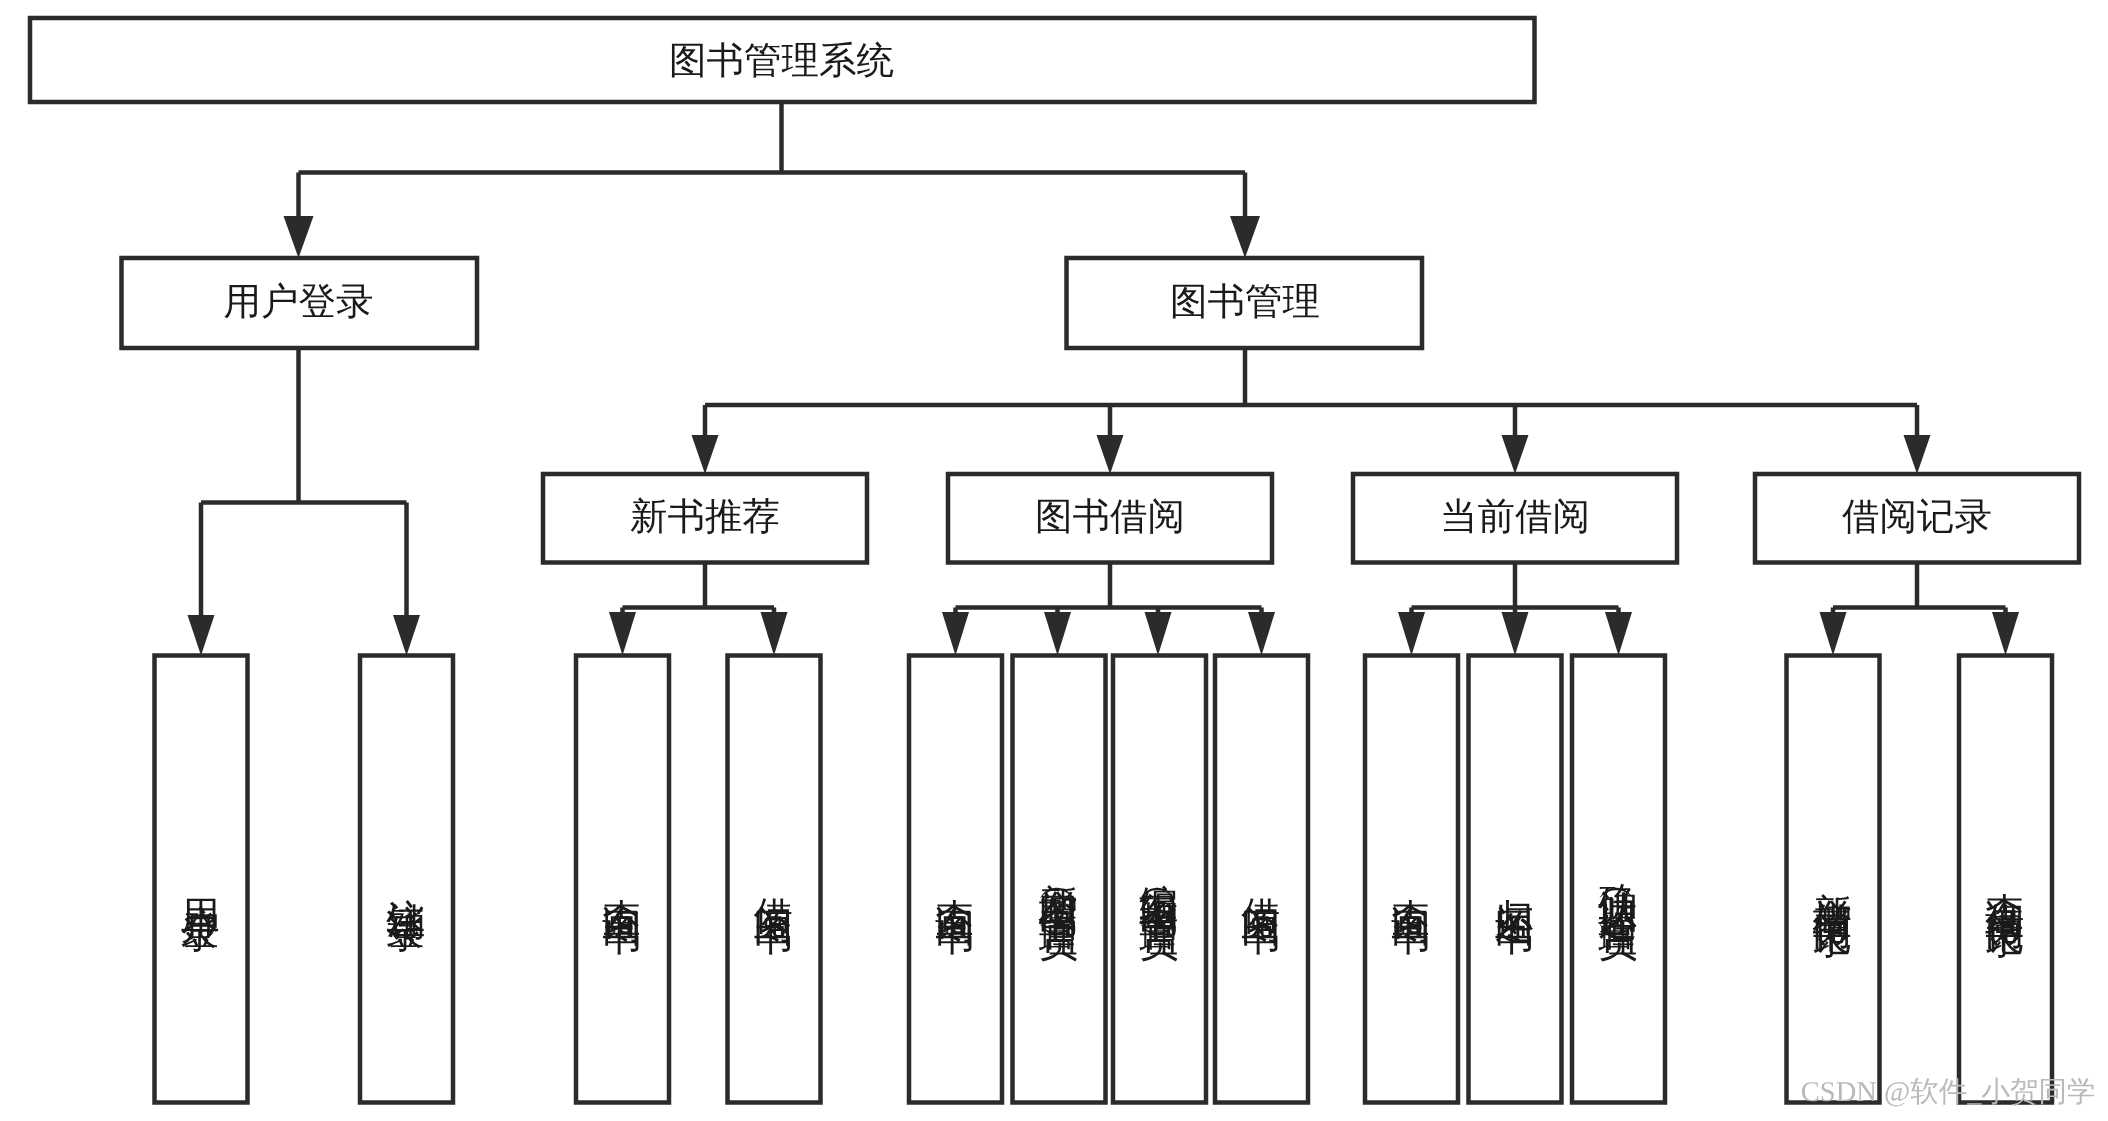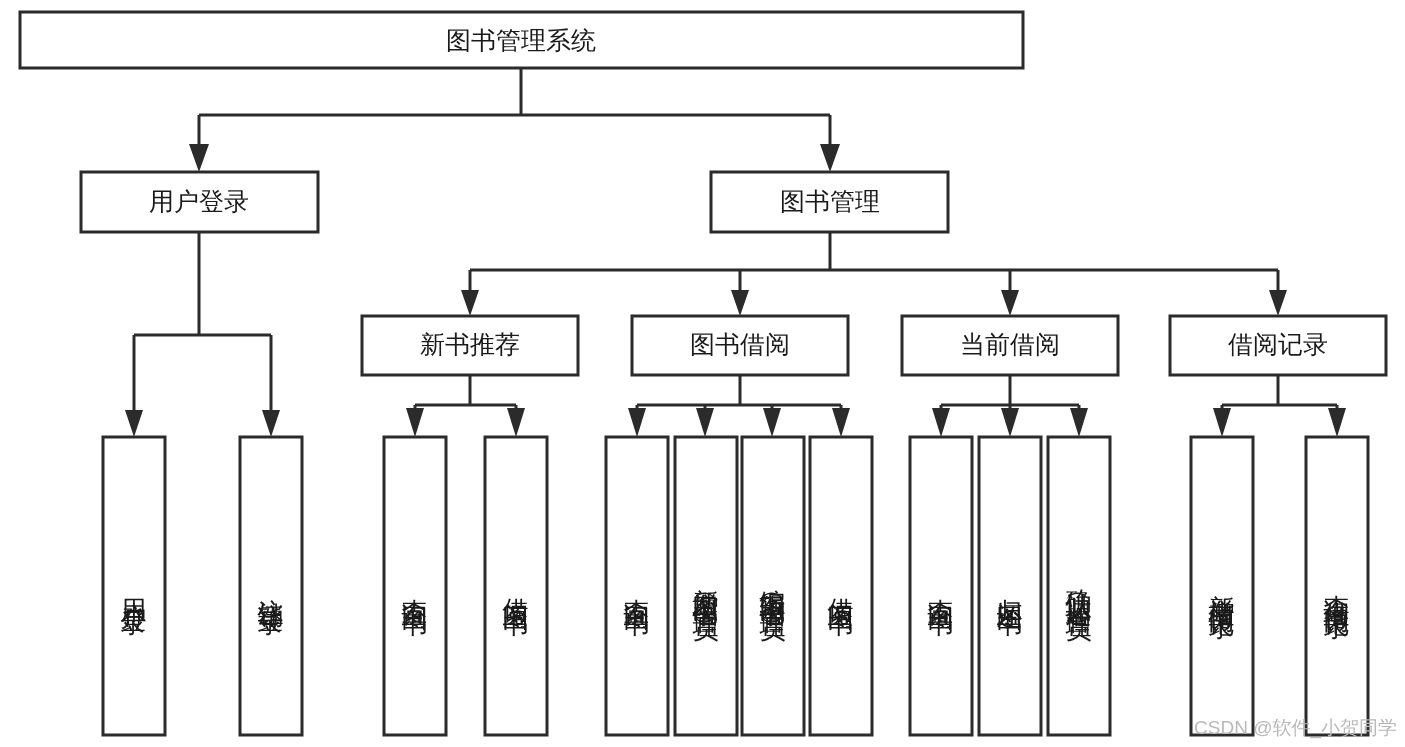--- a/index.html
+++ b/index.html
@@ -57,21 +57,21 @@
     fill: none;
   }
   .arrow-head {
     fill: #2b2b2b;
     stroke: none;
   }
   .watermark {
     position: absolute;
     right: 8px;
     bottom: 6px;
-    font-family: Liberation Sans, sans-serif;
+    font-family: Liberation Serif, serif;
     font-size: 19px;
     color: #b9b9b9;
     white-space: nowrap;
     pointer-events: none;
   }
 </style>
 </head>
 <body>
 
 <div id="chart-root">

